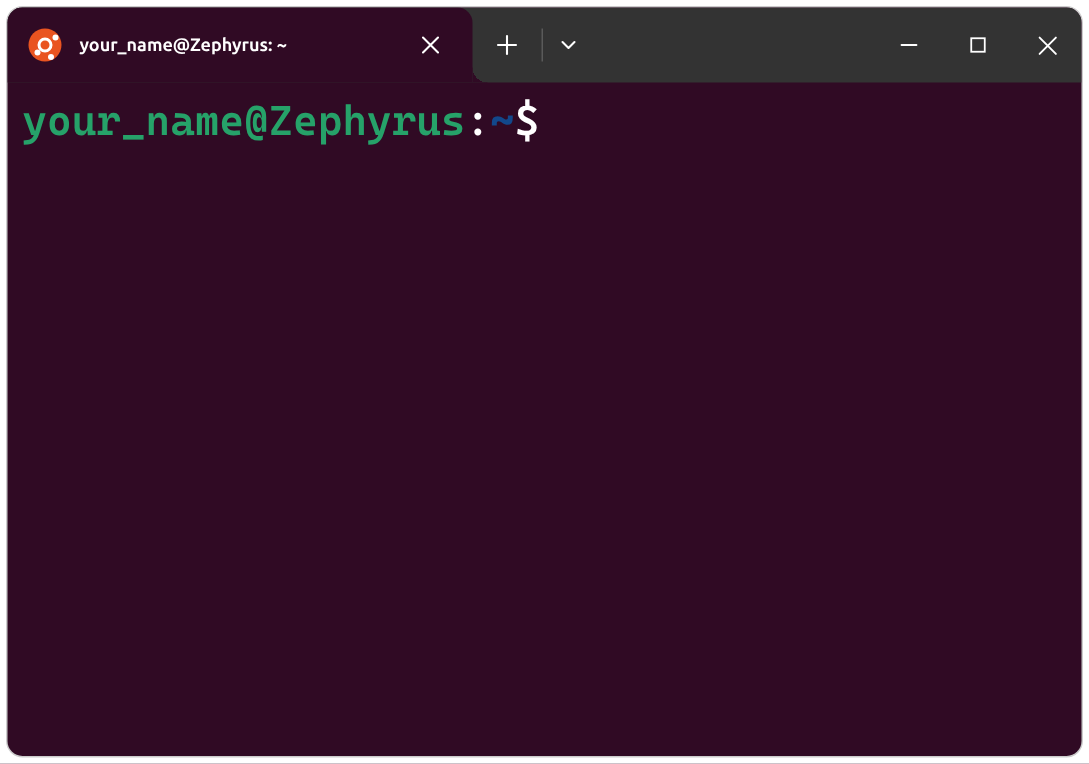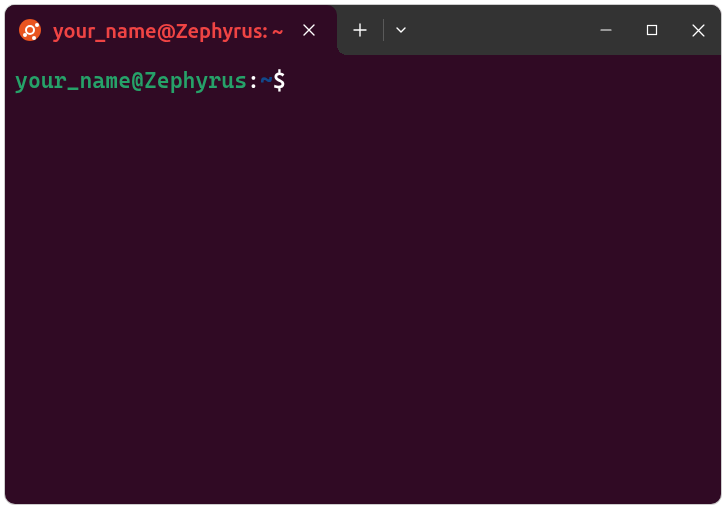--- a/index.html
+++ b/index.html
@@ -76,23 +76,23 @@
     border:2px solid #fff;
     box-sizing:border-box;
   }
   .tab .ubuntu-logo::after{
     width:4px;height:4px;
     right:2px;top:4px;
     box-shadow: -12px 10px 0 0 #fff, -3px 13px 0 0 #fff;
   }
 
   .tab-title {
-    color: #ef4444;
+    color: #ffffff;
     font-family: "Segoe UI", "Ubuntu", sans-serif;
-    font-size: 20px;
+    font-size: 12px;
     font-weight: 600;
     white-space: nowrap;
     flex: 1 1 auto;
   }
 
   .icon-btn {
     width: 46px;
     height: 50px;
     display: flex;
     align-items: center;
@@ -120,21 +120,21 @@
   }
   .divider {
     width:1px;
     height:22px;
     background:#5a5a5a;
   }
 
   
   .terminal {
     padding: 12px 10px;
-    font-size: 22px;
+    font-size: 28px;
     line-height: 28px;
     font-weight: 600;
     letter-spacing: 0px;
     white-space: pre;
     color: #ffffff;
   }
   .ps1-userhost { color: #26a269; }
   .ps1-colon    { color: #ffffff; }
   .ps1-path     { color: #12488b; }
   .ps1-dollar   { color: #ffffff; }

